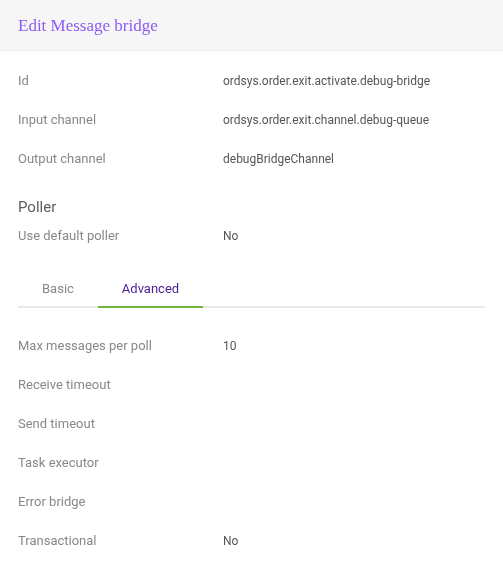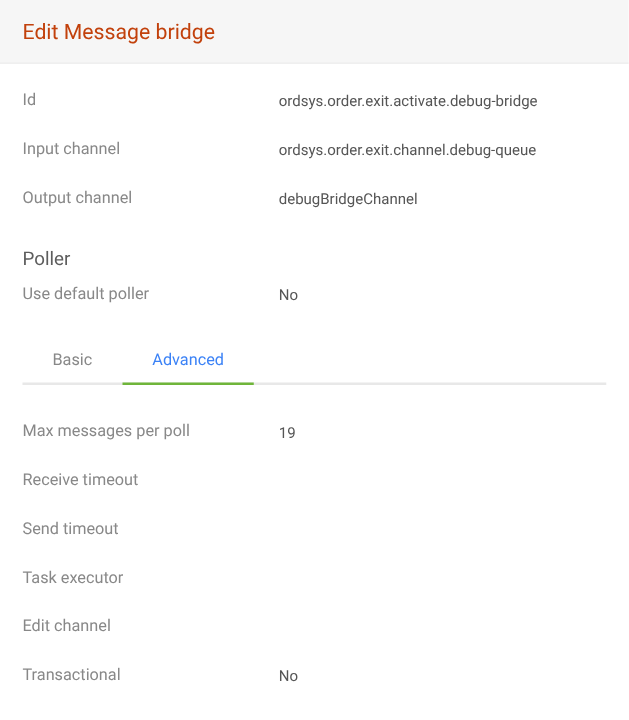--- a/index.html
+++ b/index.html
@@ -16,21 +16,22 @@
   }
   .header {
     background: #f6f6f6;
     padding: 16px 18px 14px 18px;
     border-bottom: 1px solid #ececec;
   }
   .header h1 {
     margin: 0;
     font-size: 17px;
     font-weight: 400;
-    color: #c2410c;
+    color: #8b5cf6;
+    font-family: Liberation Serif, serif;
   }
   .content {
     padding: 10px 18px 0 18px;
   }
   .row {
     display: flex;
     align-items: center;
     padding: 12px 0;
   }
   .label {
@@ -60,21 +61,21 @@
   .tab {
     padding: 10px 24px 10px 24px;
     font-size: 13px;
     color: #888;
     cursor: pointer;
     position: relative;
     top: 2px;
     border-bottom: 2px solid transparent;
   }
   .tab.active {
-    color: #3b82f6;
+    color: #4c1d95;
     border-bottom: 2px solid #6fb53a;
   }
 </style>
 </head>
 <body>
 
 <div class="header">
   <h1>Edit Message bridge</h1>
 </div>
 
@@ -102,40 +103,40 @@
     <div class="value">No</div>
   </div>
 
   <div class="tabs">
     <div class="tab">Basic</div>
     <div class="tab active">Advanced</div>
   </div>
 
   <div class="row">
     <div class="label">Max messages per poll</div>
-    <div class="value">19</div>
+    <div class="value">10</div>
   </div>
 
   <div class="row">
     <div class="label">Receive timeout</div>
     <div class="value"></div>
   </div>
 
   <div class="row">
     <div class="label">Send timeout</div>
     <div class="value"></div>
   </div>
 
   <div class="row">
     <div class="label">Task executor</div>
     <div class="value"></div>
   </div>
 
   <div class="row">
-    <div class="label">Edit channel</div>
+    <div class="label">Error bridge</div>
     <div class="value"></div>
   </div>
 
   <div class="row">
     <div class="label">Transactional</div>
     <div class="value">No</div>
   </div>
 
 </div>
 

